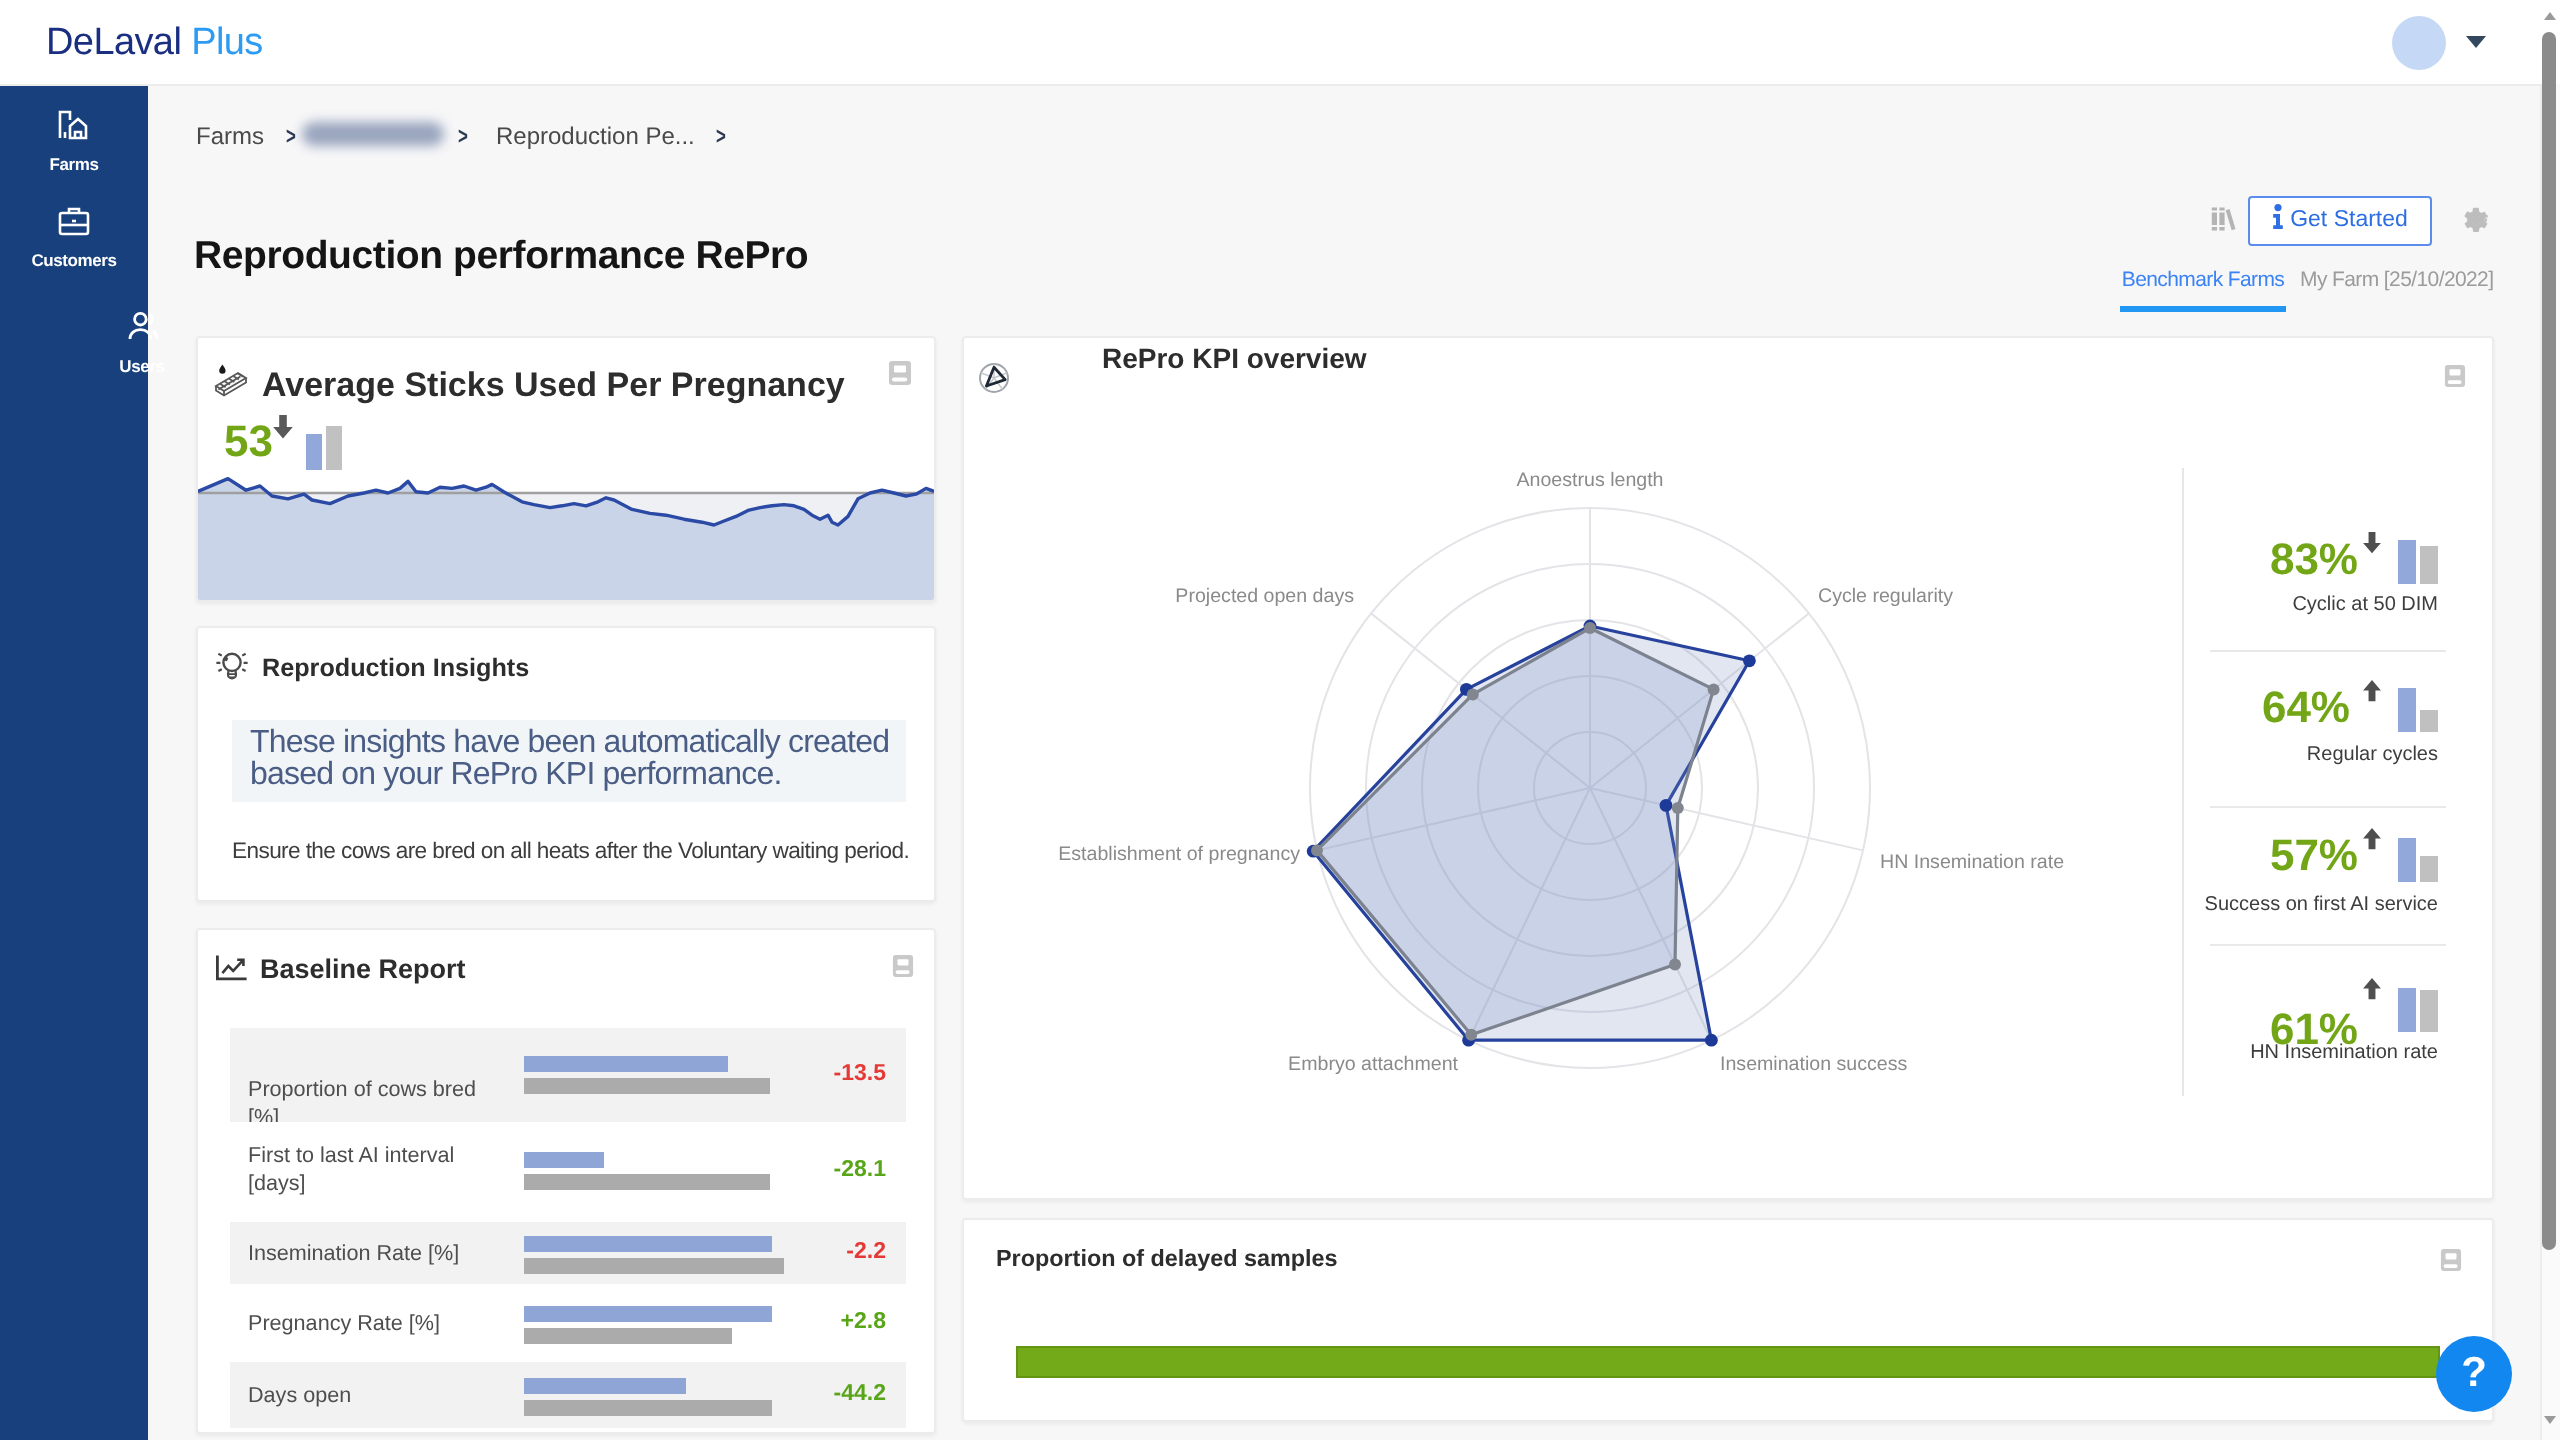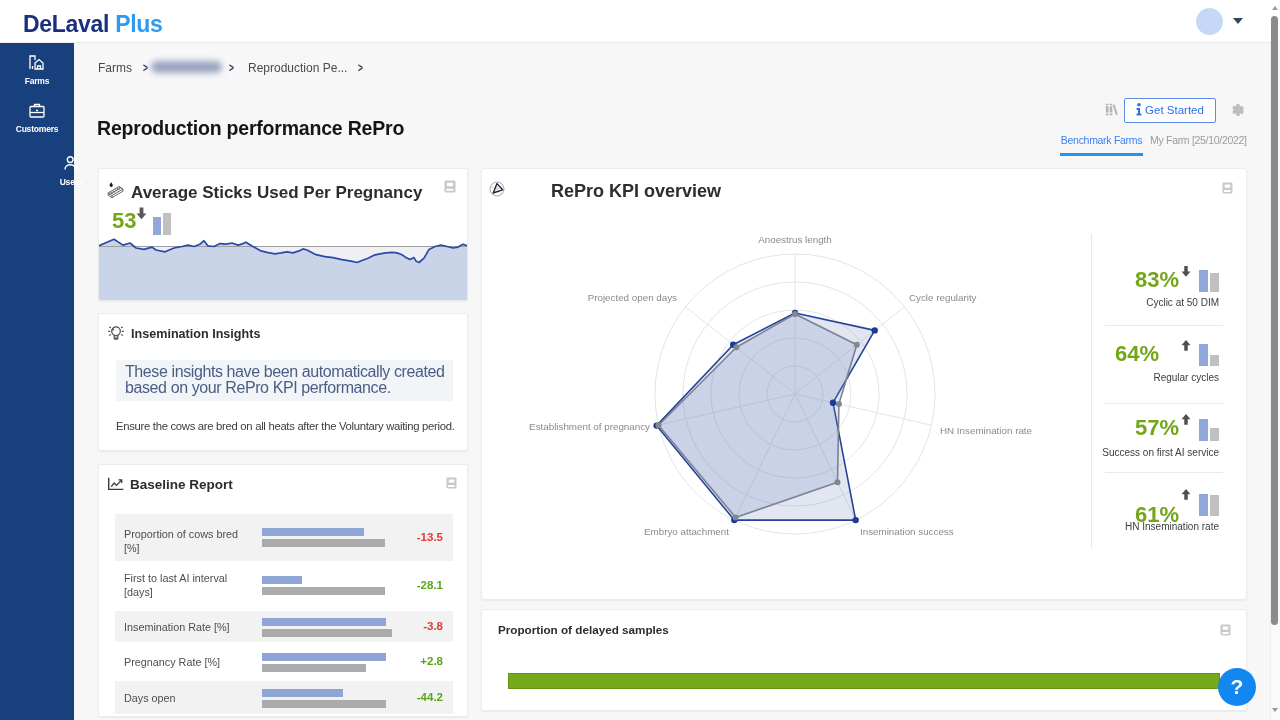--- a/index.html
+++ b/index.html
@@ -1,21 +1,21 @@
 <!DOCTYPE html>
 <html><head>
 <meta charset="utf-8">
 <style>
 * { margin:0; padding:0; box-sizing:border-box; }
 html,body { width:1280px; height:720px; overflow:hidden; font-family:"Liberation Sans", sans-serif; background:#fff; }
 .abs { position:absolute; }
 #stage { position:relative; width:1280px; height:720px; }
 
 #header { left:0; top:0; width:1280px; height:42px; background:#fff; box-shadow:0 1px 0 #ececec; z-index:5; }
-#logo { z-index:9; left:23px; top:11px; font-size:23px; font-weight:bold; letter-spacing:-0.3px; color:#1b2f80; }
+#logo { z-index:9; left:23px; top:11px; font-size:19px; font-weight:normal; letter-spacing:-0.3px; color:#1b2f80; }
 #logo span { color:#2e9bf2; }
 #avatar { z-index:9; left:1196px; top:8px; width:27px; height:27px; border-radius:50%; background:#c5d8f6; }
 #ddarrow { z-index:9; left:1233px; top:18px; width:0; height:0; border-left:5px solid transparent; border-right:5px solid transparent; border-top:6px solid #33475e; }
 
 #sidebar { left:0; top:42px; width:74px; height:678px; background:#17407d; z-index:4; }
 .navitem { position:absolute; z-index:5; left:0; width:74px; text-align:center; color:#fff; }
 .navitem .lbl { font-size:8.5px; font-weight:bold; letter-spacing:-0.2px; margin-top:2px; }
 
 #main { left:74px; top:42px; width:1196px; height:678px; background:#f7f7f8; }
 
@@ -154,55 +154,55 @@
   <div class="card" style="left:98px; top:313px; width:370px; height:138px;">
     <svg style="position:absolute; left:8px; top:10px;" width="18" height="18" viewBox="0 0 18 18" fill="none" stroke="#4a4a4a" stroke-width="1.2">
         <circle cx="9" cy="7.2" r="4.3"></circle>
         <path d="M7.3 10.8 c0 1.2-0.3 1.7-0.3 2.4 0 1.2 1 2 2 2 s2-0.8 2-2 c0-0.7-0.3-1.2-0.3-2.4" stroke-width="1.1"></path>
         <path d="M7.5 13.1 h3 M7.8 14.7 h2.4" stroke-width="0.9"></path>
         <path d="M6.7 4.8 a3 3 0 00-1 1.6" stroke-width="1.6"></path>
         <g stroke-width="1.1">
           <path d="M2.2 2.9 L3.9 3.8 M1.2 7.4 H3.2 M2.2 11.5 L3.9 10.6 M15.8 2.9 L14.1 3.8 M16.8 7.4 H14.8 M15.8 11.5 L14.1 10.6"></path>
         </g>
       </svg>
-    <div class="cardtitle" style="left:32px; top:13px; font-size:12.6px;">Insemination Insights</div>
+    <div class="cardtitle" style="left:32px; top:13px; font-size:12.6px;">Reproduction Insights</div>
     <div class="abs" style="left:17px; top:46px; width:337px; height:41px; background:#f2f5f8;"></div>
     <div class="abs" style="left:26px; top:50px; width:324px; font-size:16px; letter-spacing:-0.4px; color:#4a5d85; line-height:15.5px;">These insights have been automatically created based on your RePro KPI performance.</div>
     <div class="abs" style="left:17px; top:106px; width:352px; font-size:11.3px; letter-spacing:-0.3px; white-space:nowrap; color:#3d3d3d;">Ensure the cows are bred on all heats after the Voluntary waiting period.</div>
   </div>
 
   <div class="card" style="left:98px; top:464px; width:370px; height:253px;">
     <svg style="position:absolute; left:8px; top:12px;" width="17" height="14" viewBox="0 0 17 14" fill="none" stroke="#3a3a3a">
         <path d="M1.7 0.8 V12.4 H16.3" stroke-width="1.4"></path>
         <path d="M4.2 9.6 L7.2 6 L9.6 8.4 L14.2 3.4" stroke-width="1.3"></path>
         <path d="M11.6 2.9 H14.7 V6" stroke-width="1.3"></path>
       </svg>
     <div class="cardtitle" style="left:31px; top:12px; font-size:13.5px;">Baseline Report</div>
     <svg style="position:absolute; left:347px; top:12px;" width="11" height="12" viewBox="0 0 12 13">
         <rect x="0.5" y="0.5" width="11" height="12" rx="1.6" fill="#c9c9c9"></rect>
         <rect x="3" y="2.8" width="6" height="3.4" rx="0.6" fill="#fff"></rect>
         <rect x="2" y="8.8" width="7.6" height="2" rx="1" fill="#fff"></rect>
       </svg>
     <div class="brow" style="top:49px; height:47px; background:#f2f2f2;">
-      <div class="lab" style="top:13px;">Proportion of cows bred<br>[%]</div>
+      <div class="lab" style="top:24px;">Proportion of cows bred<br>[%]</div>
       <div class="bbar" style="left:147px; top:14px; width:102px; height:8px; background:#8fa5d6;"></div>
       <div class="bbar" style="left:147px; top:25px; width:123px; height:8px; background:#ababab;"></div>
       <div class="bval red" style="top:17px;">-13.5</div>
     </div>
     <div class="brow" style="top:96px; height:50px; background:#fff;">
       <div class="lab" style="top:10px;">First to last AI interval<br>[days]</div>
       <div class="bbar" style="left:147px; top:15px; width:40px; height:8px; background:#8fa5d6;"></div>
       <div class="bbar" style="left:147px; top:26px; width:123px; height:8px; background:#ababab;"></div>
       <div class="bval green" style="top:18px;">-28.1</div>
     </div>
     <div class="brow" style="top:146px; height:31px; background:#f2f2f2;">
       <div class="lab" style="top:9px;">Insemination Rate [%]</div>
       <div class="bbar" style="left:147px; top:7px; width:124px; height:8px; background:#8fa5d6;"></div>
       <div class="bbar" style="left:147px; top:18px; width:130px; height:8px; background:#ababab;"></div>
-      <div class="bval red" style="top:9px;">-3.8</div>
+      <div class="bval red" style="top:9px;">-2.2</div>
     </div>
     <div class="brow" style="top:177px; height:39px; background:#fff;">
       <div class="lab" style="top:13px;">Pregnancy Rate [%]</div>
       <div class="bbar" style="left:147px; top:11px; width:124px; height:8px; background:#8fa5d6;"></div>
       <div class="bbar" style="left:147px; top:22px; width:104px; height:8px; background:#ababab;"></div>
       <div class="bval green" style="top:13px;">+2.8</div>
     </div>
     <div class="brow" style="top:216px; height:33px; background:#f2f2f2;">
       <div class="lab" style="top:10px;">Days open</div>
       <div class="bbar" style="left:147px; top:8px; width:81px; height:8px; background:#8fa5d6;"></div>
@@ -212,21 +212,21 @@
   </div>
 
   <div class="card" style="left:481px; top:168px; width:766px; height:432px;">
     <svg style="position:absolute; left:7px; top:12px;" width="16" height="16" viewBox="0 0 16 16" fill="none">
         <circle cx="8" cy="8" r="7" stroke="#a0a5ab" stroke-width="1"></circle>
         <g stroke="#c2c5c9" stroke-width="0.7">
           <path d="M8 8 L8 1 M8 8 L14.7 5.3 M8 8 L12.3 13.7 M8 8 L3.7 13.7 M8 8 L1.3 5.3"></path>
         </g>
         <path d="M8 2.6 L13.6 8.8 L4.2 12 z" stroke="#1f2835" stroke-width="1.4" stroke-linejoin="round"></path>
       </svg>
-    <div class="cardtitle" style="left:26px; top:12px; font-size:18px;padding-left:43px;">RePro KPI overview</div>
+    <div class="cardtitle" style="left:26px; top:2px; font-size:14px;padding-left:43px;">RePro KPI overview</div>
     <svg style="position:absolute; left:740px; top:13px;" width="11" height="12" viewBox="0 0 12 13">
         <rect x="0.5" y="0.5" width="11" height="12" rx="1.6" fill="#c9c9c9"></rect>
         <rect x="3" y="2.8" width="6" height="3.4" rx="0.6" fill="#fff"></rect>
         <rect x="2" y="8.8" width="7.6" height="2" rx="1" fill="#fff"></rect>
       </svg>
 
     <svg style="position:absolute; left:0; top:0;" width="766" height="432" viewBox="0 0 766 432" font-family="Liberation Sans, sans-serif">
       <g fill="none" stroke="#e4e4e8" stroke-width="1">
         <circle cx="313" cy="225" r="28"></circle>
         <circle cx="313" cy="225" r="56"></circle>
@@ -270,21 +270,21 @@
 
     <div class="kpct" style="left:560px; top:98px; width:137px;">83%</div>
     <svg class="abs" style="left:699px; top:96px;" width="10" height="13" viewBox="0 0 11 13">
         <path d="M3.6 0.5 h3.8 v6 h3 L5.5 12.2 0.6 6.5 h3z" fill="#4f4f4f"></path>
       </svg>
     <div class="mbar" style="left:717px; top:101px; width:9px; height:22px; background:#92a8da;"></div>
     <div class="mbar" style="left:728px; top:104px; width:9px; height:19px; background:#c0c0c0;"></div>
     <div class="klab" style="left:600px; top:128px; width:137px;">Cyclic at 50 DIM</div>
     <div class="kpiline" style="left:623px; top:156px;"></div>
 
-    <div class="kpct" style="left:540px; top:172px; width:137px;">64%</div>
+    <div class="kpct" style="left:556px; top:172px; width:137px;">64%</div>
     <svg class="abs" style="left:699px; top:170px;" width="10" height="13" viewBox="0 0 11 13">
         <path d="M3.6 12.2 h3.8 v-6 h3 L5.5 0.5 0.6 6.2 h3z" fill="#4f4f4f"></path>
       </svg>
     <div class="mbar" style="left:717px; top:175px; width:9px; height:22px; background:#92a8da;"></div>
     <div class="mbar" style="left:728px; top:186px; width:9px; height:11px; background:#c0c0c0;"></div>
     <div class="klab" style="left:600px; top:203px; width:137px;">Regular cycles</div>
     <div class="kpiline" style="left:623px; top:234px;"></div>
 
     <div class="kpct" style="left:560px; top:246px; width:137px;">57%</div>
     <svg class="abs" style="left:699px; top:244px;" width="10" height="13" viewBox="0 0 11 13">

